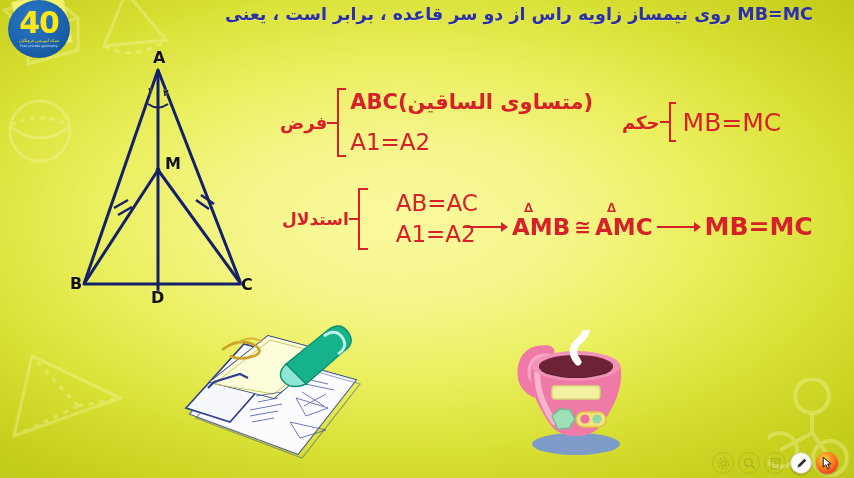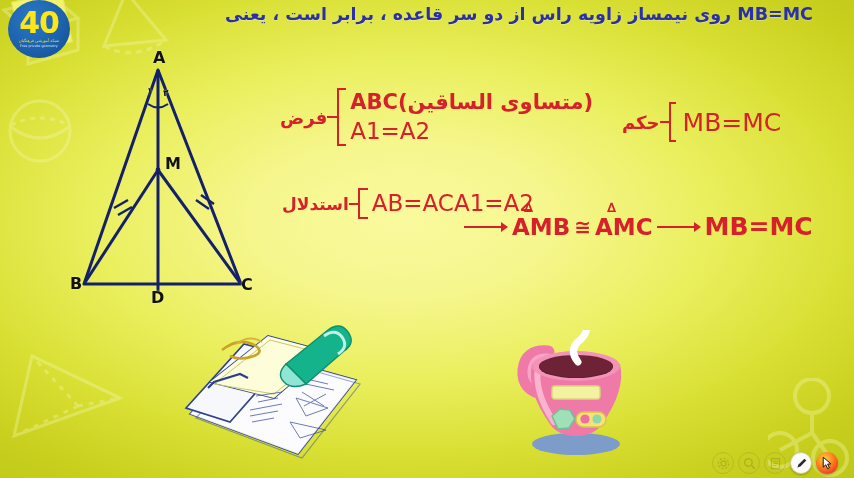--- a/index.html
+++ b/index.html
@@ -87,36 +87,36 @@
   }
 
   #hyp { position:absolute; left:268px; top:88px; display:flex; align-items:center; }
   #hyp .lbl { font-size:18px; color:#d6212a; margin-left:12px; }
   #hyp .dash { width:10px; height:2px; background:#d6212a; }
   #hyp .brk {
     width:9px; align-self:stretch;
     border:2px solid #d6212a; border-right:none;
     margin-right:4px;
   }
-  #hyp .rows { display:flex; flex-direction:column; }
+  #hyp .rows { display:flex; flex-direction:column;gap:11px; }
   #hyp .r1 { font-size:21px; color:#d6212a; line-height:28px; direction:rtl; white-space:nowrap; }
   #hyp .r1 .ltr { direction:ltr; unicode-bidi:embed; }
   #hyp .r2 { font-size:23px; color:#d6212a; line-height:30px; }
 
   #concl { position:absolute; left:620px; top:102px; display:flex; align-items:center; }
   #concl .lbl { font-size:18px; color:#d6212a; margin-left:2px; }
   #concl .dash { width:9px; height:2px; background:#d6212a; }
   #concl .brk { width:7px; height:40px; border:2px solid #d6212a; border-right:none; margin-right:4px; }
   #concl .val { font-size:25px; color:#d6212a; margin-left:3px; }
 
   #reason { position:absolute; left:268px; top:188px; display:flex; align-items:center; }
   #reason .lbl { font-size:17px; color:#d6212a; margin-left:14px;text-align:right; }
   #reason .dash { width:9px; height:2px; background:#d6212a; }
   #reason .brk { width:10px; align-self:stretch; border:2px solid #d6212a; border-right:none; margin-right:4px; }
-  #reason .rows { display:flex; flex-direction:row; }
+  #reason .rows { display:flex; flex-direction:column;margin-left:24px; }
   #reason .rows div { font-size:23px; color:#d6212a; line-height:31px; }
 
   #chain { position:absolute; left:460px; top:212px; display:flex; align-items:center; }
   .arrow { display:inline-flex; align-items:center; margin:0 4px; }
   .arrow .ln { width:38px; height:2px; background:#d6212a; }
   .arrow .hd {
     width:0; height:0; margin-left:-1px;
     border-left:7px solid #d6212a;
     border-top:5px solid transparent;
     border-bottom:5px solid transparent;

